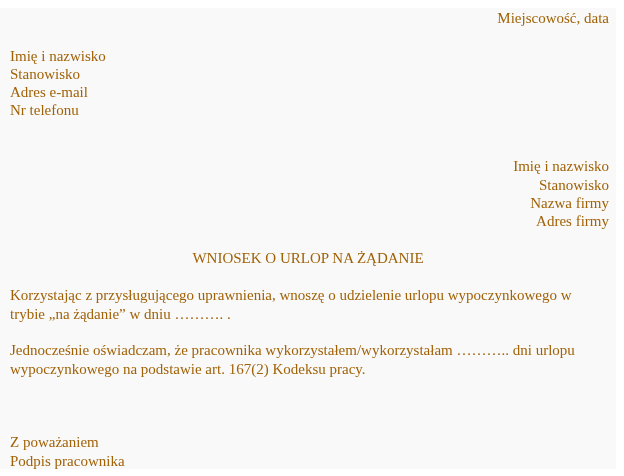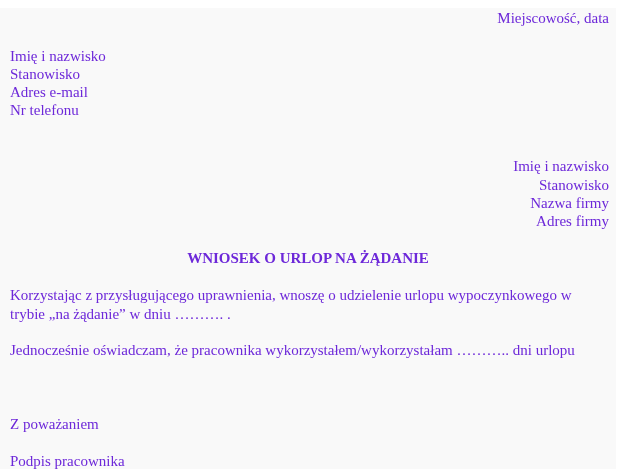--- a/index.html
+++ b/index.html
@@ -1,25 +1,25 @@
 <!DOCTYPE html>
 <html><head>
 <meta charset="utf-8">
 <style>
   html, body { margin: 0; padding: 0; }
   body { width: 624px; height: 476px; background: #ffffff; overflow: hidden; }
   .page {
     position: absolute; left: 0; top: 8px; width: 616px; height: 461px;
     background: #f9f9f9;
-    font-family: "Liberation Serif", serif; font-size: 15px; color: #6d28d9;
+    font-family: "Liberation Serif", serif; font-size: 15px; color: #a16207;
   }
   .line { position: absolute; white-space: nowrap; line-height: 18px; }
   .right { right: 7px; text-align: right; }
   .left { left: 10px; }
-  .title { position: absolute; left: 0; width: 616px; text-align: center; font-weight: bold; top: 241px; line-height: 18px; }
+  .title { position: absolute; left: 0; width: 616px; text-align: center; font-weight: normal; top: 241px; line-height: 18px; }
 </style>
 </head>
 <body>
 
 <div class="page">
   <div class="line right" style="top:1px">Miejscowość, data</div>
 
   <div class="line left" style="top:39px">Imię i nazwisko</div>
   <div class="line left" style="top:57px">Stanowisko</div>
   <div class="line left" style="top:93px">Nr telefonu</div>
@@ -29,16 +29,17 @@
   <div class="line right" style="top:168px">Stanowisko</div>
   <div class="line right" style="top:204px">Adres firmy</div>
   <div class="line right" style="top:186px">Nazwa firmy</div>
 
   <div class="title">WNIOSEK O URLOP NA ŻĄDANIE</div>
 
   <div class="line left" style="top:278px">Korzystając z przysługującego uprawnienia, wnoszę o udzielenie urlopu wypoczynkowego w</div>
   <div class="line left" style="top:297px">trybie „na żądanie” w dniu ………. .</div>
 
   <div class="line left" style="top:333px">Jednocześnie oświadczam, że pracownika wykorzystałem/wykorzystałam ……….. dni urlopu</div>
+  <div class="line left" style="top:352px">wypoczynkowego na podstawie art. 167(2) Kodeksu pracy.</div>
 
-  <div class="line left" style="top:407px">Z poważaniem</div>
+  <div class="line left" style="top:425px">Z poważaniem</div>
   <div class="line left" style="top:444px">Podpis pracownika</div>
 </div>
 
 </body></html>

